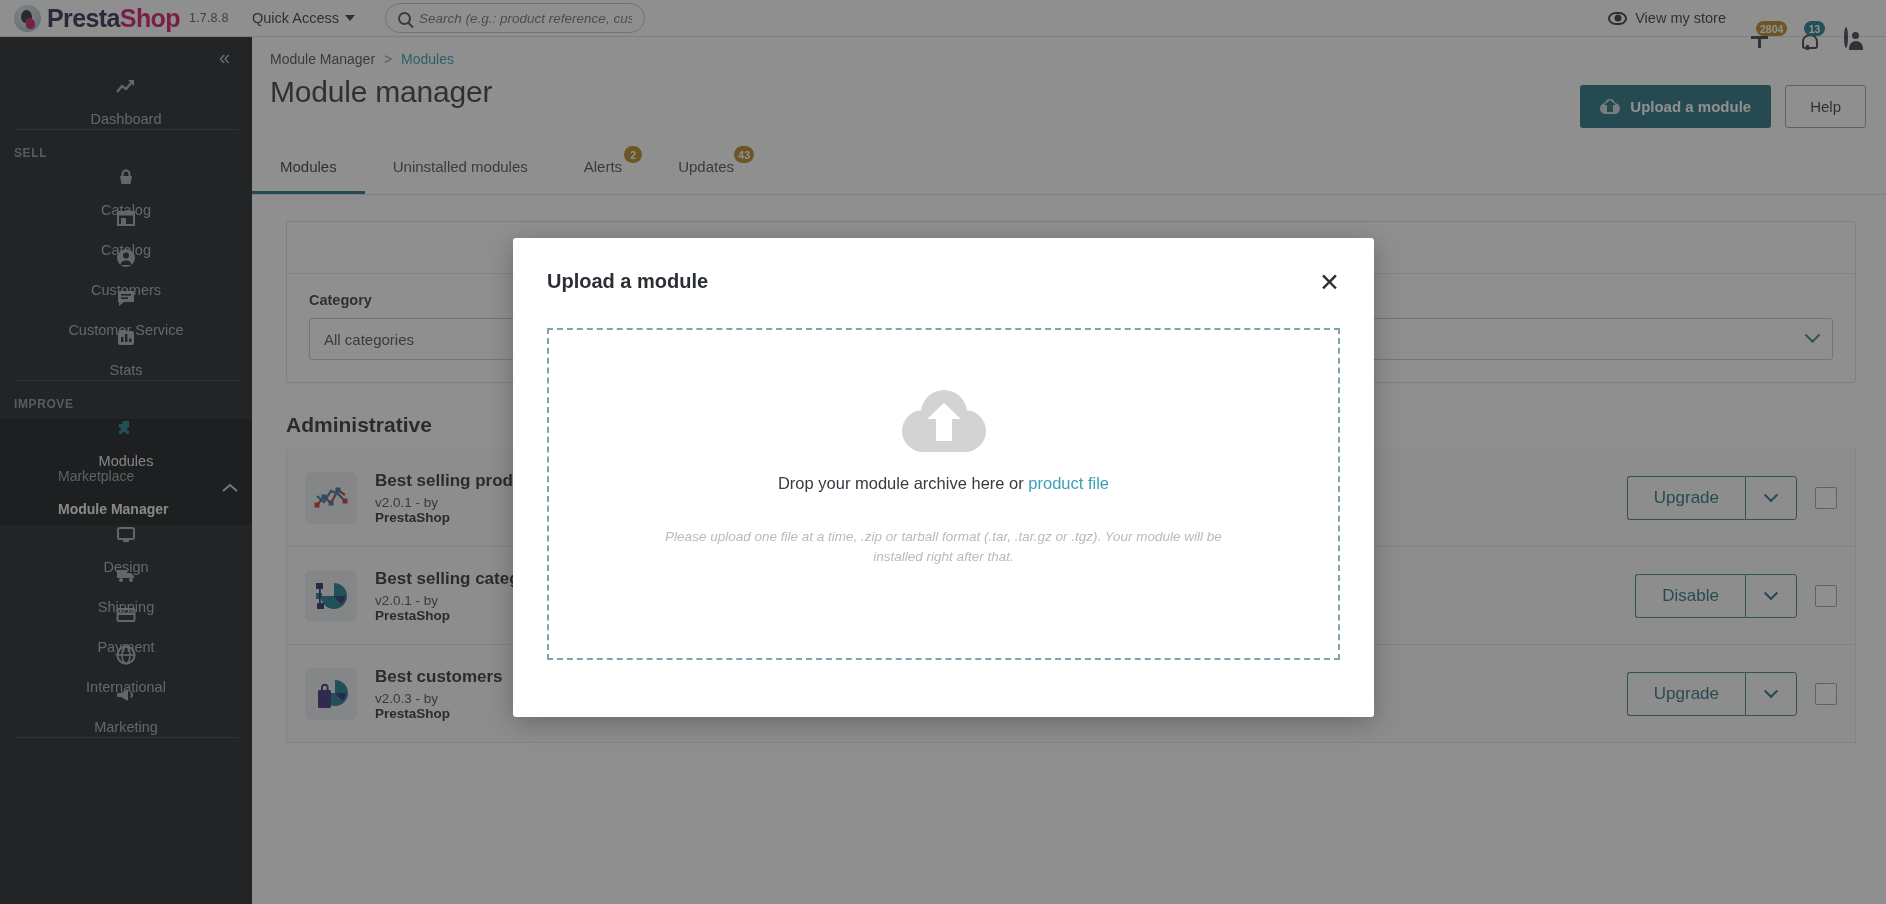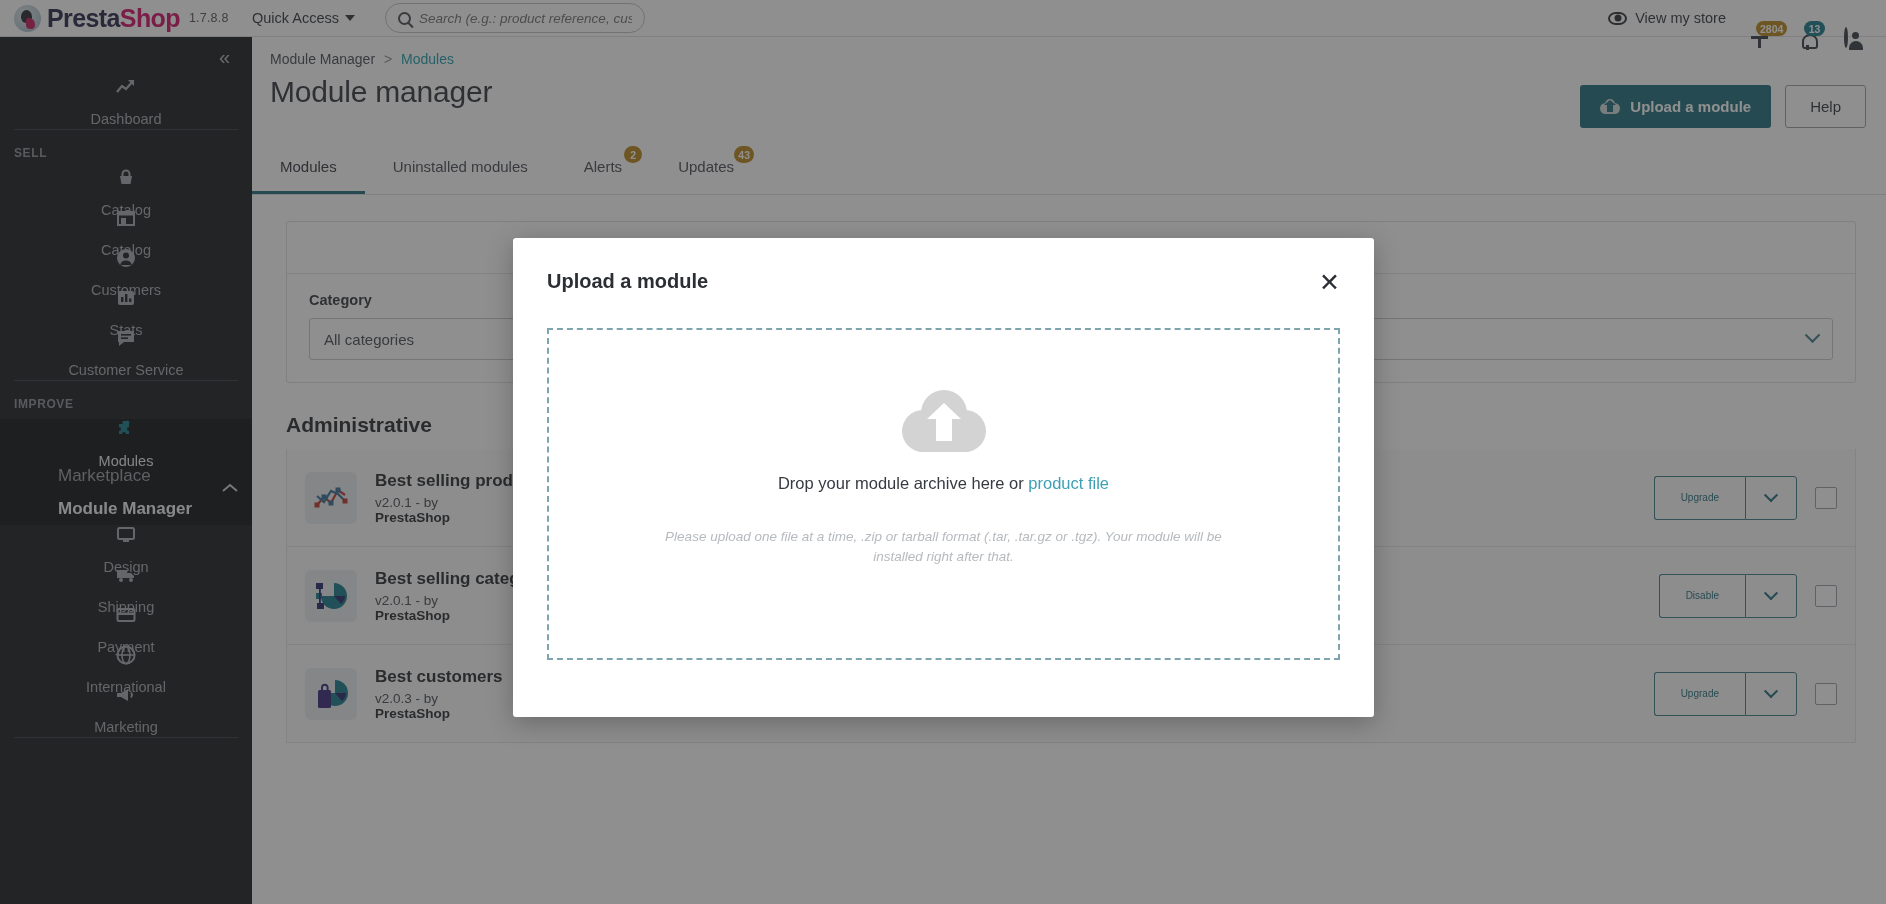--- a/index.html
+++ b/index.html
@@ -101,21 +101,21 @@
   .nav-item {
     display: flex; align-items: center; height: 40px; padding: 0 14px;
     font-size: 14.5px; color: #a7aaaf; cursor: pointer; gap: 14px; flex-direction: column;
   }
   .nav-item.active-parent { background: #131517; color: #e8eaec; }
   .nav-ico { width: 22px; height: 20px; flex: 0 0 auto; display:flex; align-items:center; justify-content:center; }
   .nav-sep { height: 1px; background: #3a3f44; margin: 12px 14px 0; }
   .nav-title { font-size: 12px; font-weight: 700; color: #8d9196; letter-spacing: .6px;
     padding: 16px 14px 8px; }
   .sub-item { padding: 0 14px 0 58px; height: 33px; display:flex; align-items:center;
-    font-size: 17px; color: #9b9ea3; cursor: pointer; background:#131517; }
+    font-size: 14px; color: #9b9ea3; cursor: pointer; background:#131517; }
   .sub-item.current { color: #f0f2f3; font-weight: 700; }
   .modules-group { background: #131517; }
   .chev-up { margin-left: auto; font-size: 13px; color: #cfd2d5; }
 
   svg.i { display:block; }
 
   
   .content { position: absolute; left: 252px; top: 37px; right: 0; bottom: 0; background: #fff; overflow: hidden; }
   .breadcrumb { padding: 14px 0 0 18px; font-size: 14px; color: #4a4f57; }
   .breadcrumb .sep { color: #8d9196; margin: 0 5px; }
@@ -176,21 +176,21 @@
   .mod-meta { width: 200px; flex: 0 0 auto; }
   .mod-name { font-size: 17px; font-weight: 700; color: #2b2f34; }
   .mod-ver { font-size: 13.5px; color: #4a4f57; margin-top: 4px; }
   .mod-author { font-size: 13.5px; font-weight: 700; color: #2b2f34; }
   .mod-desc { flex: 1; font-size: 15px; color: #363a41; line-height: 1.5; }
   .mod-desc a { color: #25a0ae; text-decoration: none; }
   .mod-actions { display: flex; align-items: center; gap: 18px; flex: 0 0 auto; }
   .split-btn { display: flex; }
   .split-main {
     border: 1px solid #3f7f8c; border-right: 0; border-radius: 3px 0 0 3px;
-    background: transparent; color: #25707e; font-size: 10px; height: 44px;
+    background: transparent; color: #25707e; font-size: 17px; height: 44px;
     padding: 0 26px; cursor: pointer; font-family: inherit;
   }
   .split-toggle {
     border: 1px solid #3f7f8c; border-radius: 0 3px 3px 0; background: transparent;
     width: 52px; height: 44px; display: flex; align-items: center; justify-content: center; cursor: pointer;
   }
   .chev-sm { width: 10px; height: 10px; border-right: 2px solid #25707e; border-bottom: 2px solid #25707e;
     transform: rotate(45deg) translate(-2px,-2px); }
   .mod-check { width: 22px; height: 22px; border: 1px solid #9ba1a7; border-radius: 2px; background: #fff; cursor: pointer; }
 
@@ -309,37 +309,37 @@
               <circle cx="10" cy="10" r="9" fill="#a7aaaf"></circle>
               <circle cx="10" cy="7.5" r="3" fill="#1d2023"></circle>
               <path d="M4.2 17a6 6 0 0111.6 0z" fill="#1d2023"></path>
             </svg>
         </span>
         <span>Customers</span>
       </div>
       <div class="nav-item">
         <span class="nav-ico">
           <svg class="i" width="20" height="18" viewBox="0 0 20 18">
+              <path d="M2 2h16v11H8l-5 4v-4H2z" fill="#a7aaaf"></path>
+              <rect x="5" y="5" width="10" height="1.6" fill="#1d2023"></rect>
+              <rect x="5" y="8.4" width="7" height="1.6" fill="#1d2023"></rect>
+            </svg>
+        </span>
+        <span>Customer Service</span>
+      </div>
+      <div class="nav-item">
+        <span class="nav-ico">
+          <svg class="i" width="20" height="18" viewBox="0 0 20 18">
               <rect x="2" y="2" width="16" height="14" rx="2" fill="#a7aaaf"></rect>
               <rect x="5" y="8" width="2.4" height="5" fill="#1d2023"></rect>
               <rect x="9" y="5" width="2.4" height="8" fill="#1d2023"></rect>
               <rect x="13" y="9.5" width="2.4" height="3.5" fill="#1d2023"></rect>
             </svg>
         </span>
         <span>Stats</span>
-      </div>
-      <div class="nav-item">
-        <span class="nav-ico">
-          <svg class="i" width="20" height="18" viewBox="0 0 20 18">
-              <path d="M2 2h16v11H8l-5 4v-4H2z" fill="#a7aaaf"></path>
-              <rect x="5" y="5" width="10" height="1.6" fill="#1d2023"></rect>
-              <rect x="5" y="8.4" width="7" height="1.6" fill="#1d2023"></rect>
-            </svg>
-        </span>
-        <span>Customer Service</span>
       </div>
 
       <div class="nav-sep"></div>
       <div class="nav-title">IMPROVE</div>
 
       <div class="modules-group">
         <div class="nav-item active-parent">
           <span class="nav-ico">
             <svg class="i" width="20" height="20" viewBox="0 0 20 20">
                 <path d="M7 2h3a2 2 0 110 3h3v3a2 2 0 100 4v3h-3a2 2 0 10-4 0H3v-3a2 2 0 100-4H3V5h4a2 2 0 010-3z" fill="#1b7b8c"></path>

